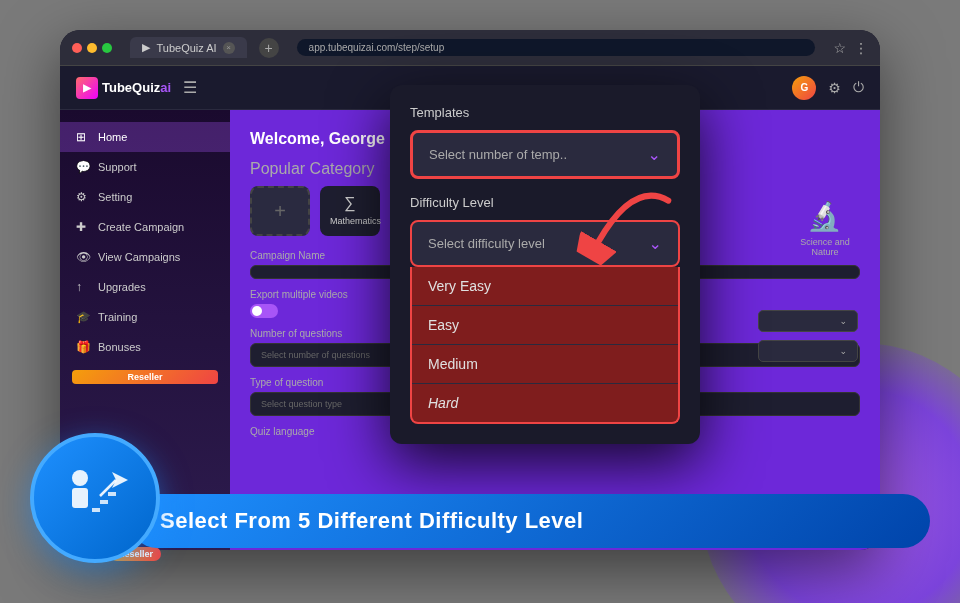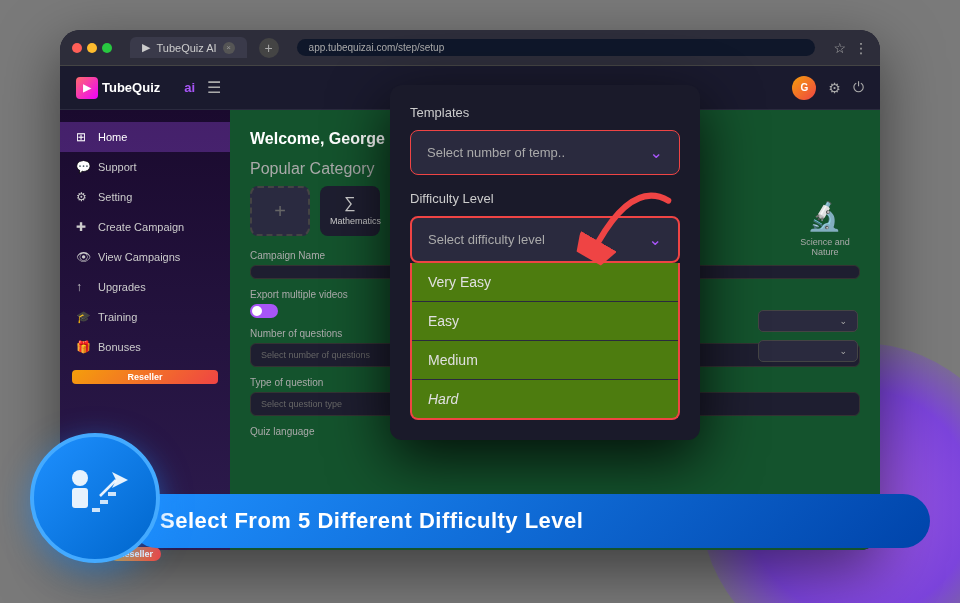--- a/index.html
+++ b/index.html
@@ -136,21 +136,21 @@
       font-weight: bold;
     }
     .logo-icon {
       width: 22px; height: 22px;
       background: linear-gradient(135deg, #ff6b6b, #ee00ff);
       border-radius: 4px;
       display: flex; align-items: center; justify-content: center;
       font-size: 10px; color: white;
     }
     .logo-text { color: white; }
-    .logo-text span { color: #a855f7; margin-left: 24px; }
+    .logo-text span { color: #a855f7; }
 
     .hamburger {
       color: #aaa;
       font-size: 16px;
       cursor: pointer;
     }
 
     .top-nav-right {
       margin-left: auto;
       display: flex;
@@ -208,21 +208,21 @@
       text-align: center;
     }
 
     
     .main-area {
       position: absolute;
       top: 80px;
       left: 170px;
       right: 0;
       bottom: 0;
-      background: #14532d;
+      background: #6d28d9;
       padding: 20px;
       overflow: hidden;
     }
 
     .welcome-title {
       font-size: 16px;
       font-weight: bold;
       color: white;
       margin-bottom: 12px;
     }
@@ -335,21 +335,21 @@
 
     .panel-section-label {
       font-size: 13px;
       color: #ccc;
       margin-bottom: 10px;
       font-weight: 500;
     }
 
     .select-box {
       background: #2a2a3e;
-      border: 1px solid #ef4444;
+      border: 3px solid #ef4444;
       border-radius: 8px;
       padding: 12px 16px;
       display: flex;
       align-items: center;
       justify-content: space-between;
       color: #aaa;
       font-size: 13px;
       cursor: pointer;
       margin-bottom: 16px;
     }
@@ -372,21 +372,21 @@
       align-items: center;
       justify-content: space-between;
       color: #aaa;
       font-size: 13px;
       cursor: pointer;
       margin-bottom: 0;
       position: relative;
     }
 
     .dropdown-list {
-      background: #4d7c0f;
+      background: #7f1d1d;
       border: 2px solid #ef4444;
       border-top: none;
       border-radius: 0 0 8px 8px;
       overflow: hidden;
     }
 
     .dropdown-option {
       padding: 11px 16px;
       color: #e0e0e0;
       font-size: 14px;

